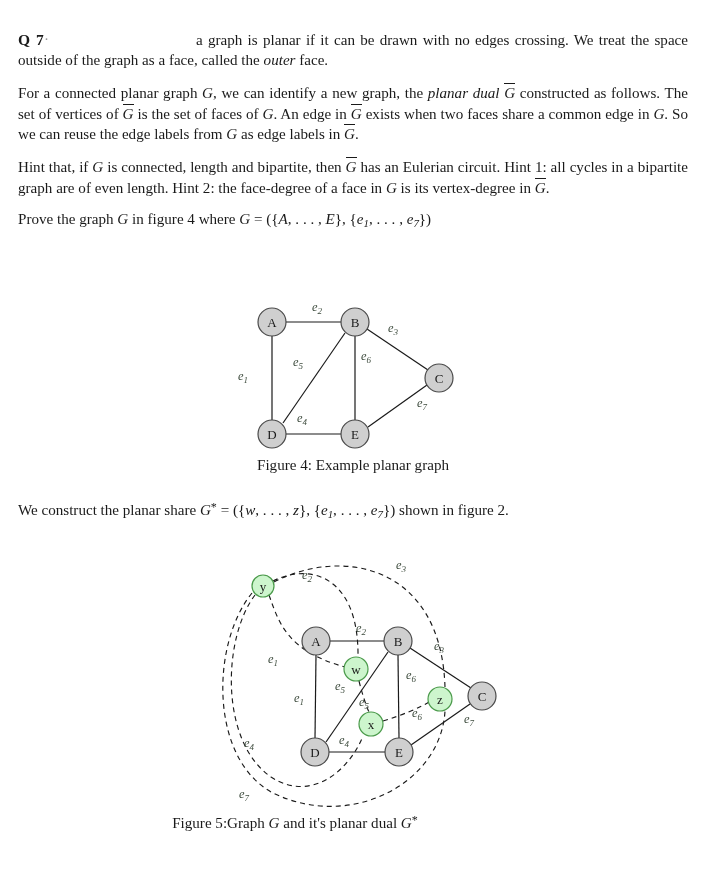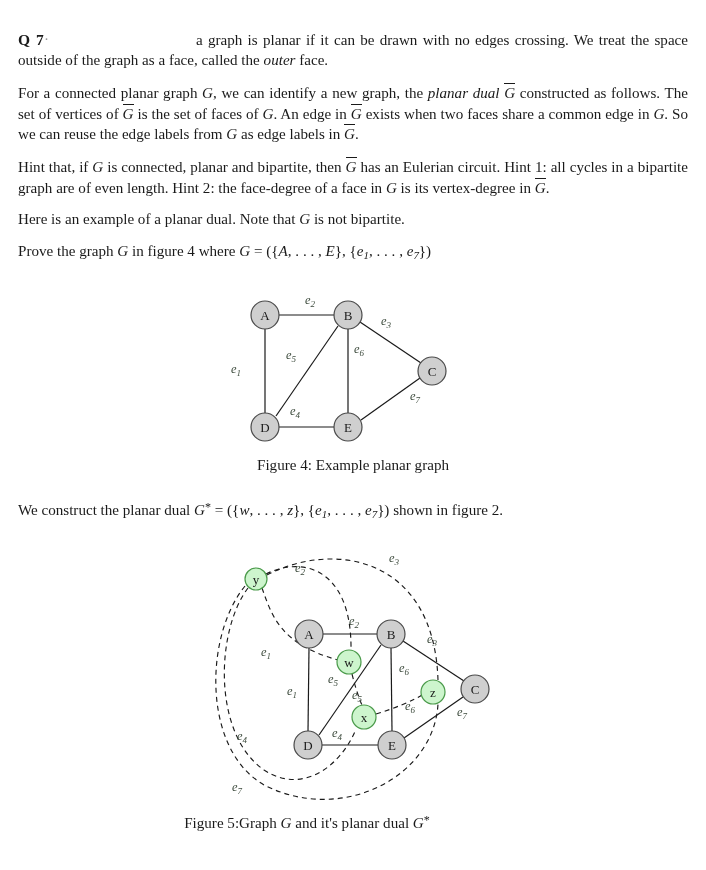--- a/index.html
+++ b/index.html
@@ -12,21 +12,21 @@
     height: 870px;
     font-family: "Liberation Serif", "DejaVu Serif", serif;
     color: #1a1a1a;
     overflow: hidden;
     position: relative;
   }
   .page {
     width: 706px;
     height: 870px;
     position: relative;
-    padding: 4px;
+    padding: 11px;
     box-sizing: border-box;
   }
   .content {
     position: absolute;
     left: 18px;
     top: 30px;
     width: 670px;
   }
   .qhead {
     font-weight: bold;
@@ -104,26 +104,23 @@
     <p class="first">
       <span class="qhead">Q 7</span><span class="qmark">·</span><span class="redact"></span><span>a graph is planar if it can be drawn with no edges crossing.  We treat the space outside of the graph as a face, called the </span><span class="it">outer</span><span> face.</span>
     </p>
 
     <p>
       <span>For a connected planar graph </span><span class="mathvar">G</span><span>, we can identify a new graph, the </span><span class="it">planar dual</span> <span class="ovl">G</span><span> constructed as follows.  The set of vertices of </span><span class="ovl">G</span><span> is the set of faces of </span><span class="mathvar">G</span><span>.  An edge in </span><span class="ovl">G</span><span> exists when two faces share a common edge in </span><span class="mathvar">G</span><span>.  So we can reuse the edge labels from </span><span class="mathvar">G</span><span> as edge labels in </span><span class="ovl">G</span><span>.</span>
     </p>
 
 
     <p>
-      <span>Hint that, if </span><span class="mathvar">G</span><span> is connected, planar and bipartite, then </span><span class="ovl">G</span><span> has an Eulerian circuit.  Hint 1: all cycles in a bipartite graph are of even length.  Hint 2: the face-degree of a face in </span><span class="mathvar">G</span><span> is its vertex-degree in </span><span class="ovl">G</span><span>.</span>
-    </p>
-
-    <p>
-      <span>Here is an example of a planar dual.  Note that </span><span class="mathvar">G</span><span> is not bipartite.</span>
-    </p>
+      <span>Hint that, if </span><span class="mathvar">G</span><span> is connected, length and bipartite, then </span><span class="ovl">G</span><span> has an Eulerian circuit.  Hint 1: all cycles in a bipartite graph are of even length.  Hint 2: the face-degree of a face in </span><span class="mathvar">G</span><span> is its vertex-degree in </span><span class="ovl">G</span><span>.</span>
+    </p>
+
 
     <p>
       <span>Prove the graph </span><span class="mathvar">G</span><span> in figure 4 where </span><span class="mathvar">G</span><span> = ({</span><span class="mathvar">A</span><span>, . . . , </span><span class="mathvar">E</span><span>}, {</span><span class="mathvar">e</span><span class="sub">1</span><span>, . . . , </span><span class="mathvar">e</span><span class="sub">7</span><span>})</span>
     </p>
 
   </div>
 
   <div class="fig-wrap">
     <svg width="706" height="460" viewBox="0 0 706 460" style="position:absolute; left:0; top:0; pointer-events:none;">
       <g>
@@ -163,21 +160,21 @@
 
   <div style="position:absolute; left:0; top:456px; width:706px;">
     <p class="figcap">
       <span>Figure 4:</span>
       <span>Example planar graph</span>
     </p>
   </div>
 
   <div style="position:absolute; left:18px; top:500px; width:670px;">
     <p>
-      <span>We construct the planar dual </span><span class="mathvar">G</span><span class="star">*</span><span> = ({</span><span class="mathvar">w</span><span>, . . . , </span><span class="mathvar">z</span><span>}, {</span><span class="mathvar">e</span><span class="sub">1</span><span>, . . . , </span><span class="mathvar">e</span><span class="sub">7</span><span>}) shown in figure 2.</span>
+      <span>We construct the planar share </span><span class="mathvar">G</span><span class="star">*</span><span> = ({</span><span class="mathvar">w</span><span>, . . . , </span><span class="mathvar">z</span><span>}, {</span><span class="mathvar">e</span><span class="sub">1</span><span>, . . . , </span><span class="mathvar">e</span><span class="sub">7</span><span>}) shown in figure 2.</span>
     </p>
   </div>
 
   <div class="fig-wrap">
     <svg width="706" height="870" viewBox="0 0 706 870" style="position:absolute; left:0; top:0; pointer-events:none;">
 
       <g fill="none" stroke="#1a1a1a" stroke-width="1.15" stroke-dasharray="5,4">
 
         <path d="M 258,584 C 268,612 276,640 334,656"></path>
 
@@ -246,19 +243,19 @@
         <text class="edgelabel" x="390" y="558" text-anchor="middle"><tspan>e</tspan><tspan dy="3" font-size="9">3</tspan></text>
         <text class="edgelabel" x="262" y="652" text-anchor="middle"><tspan>e</tspan><tspan dy="3" font-size="9">1</tspan></text>
         <text class="edgelabel" x="329" y="679" text-anchor="middle"><tspan>e</tspan><tspan dy="3" font-size="9">5</tspan></text>
         <text class="edgelabel" x="406" y="706" text-anchor="middle"><tspan>e</tspan><tspan dy="3" font-size="9">6</tspan></text>
         <text class="edgelabel" x="238" y="736" text-anchor="middle"><tspan>e</tspan><tspan dy="3" font-size="9">4</tspan></text>
         <text class="edgelabel" x="233" y="787" text-anchor="middle"><tspan>e</tspan><tspan dy="3" font-size="9">7</tspan></text>
       </g>
     </svg>
   </div>
 
-  <div style="position:absolute; left:12px; top:813px; width:590px;">
+  <div style="position:absolute; left:0; top:813px; width:590px;">
     <p class="figcap">
       <span>Figure 5:</span><span>Graph </span><span class="mathvar">G</span><span> and it's planar dual </span><span class="mathvar">G</span><span class="star">*</span>
     </p>
   </div>
 
 </div>
 
 </body></html>

